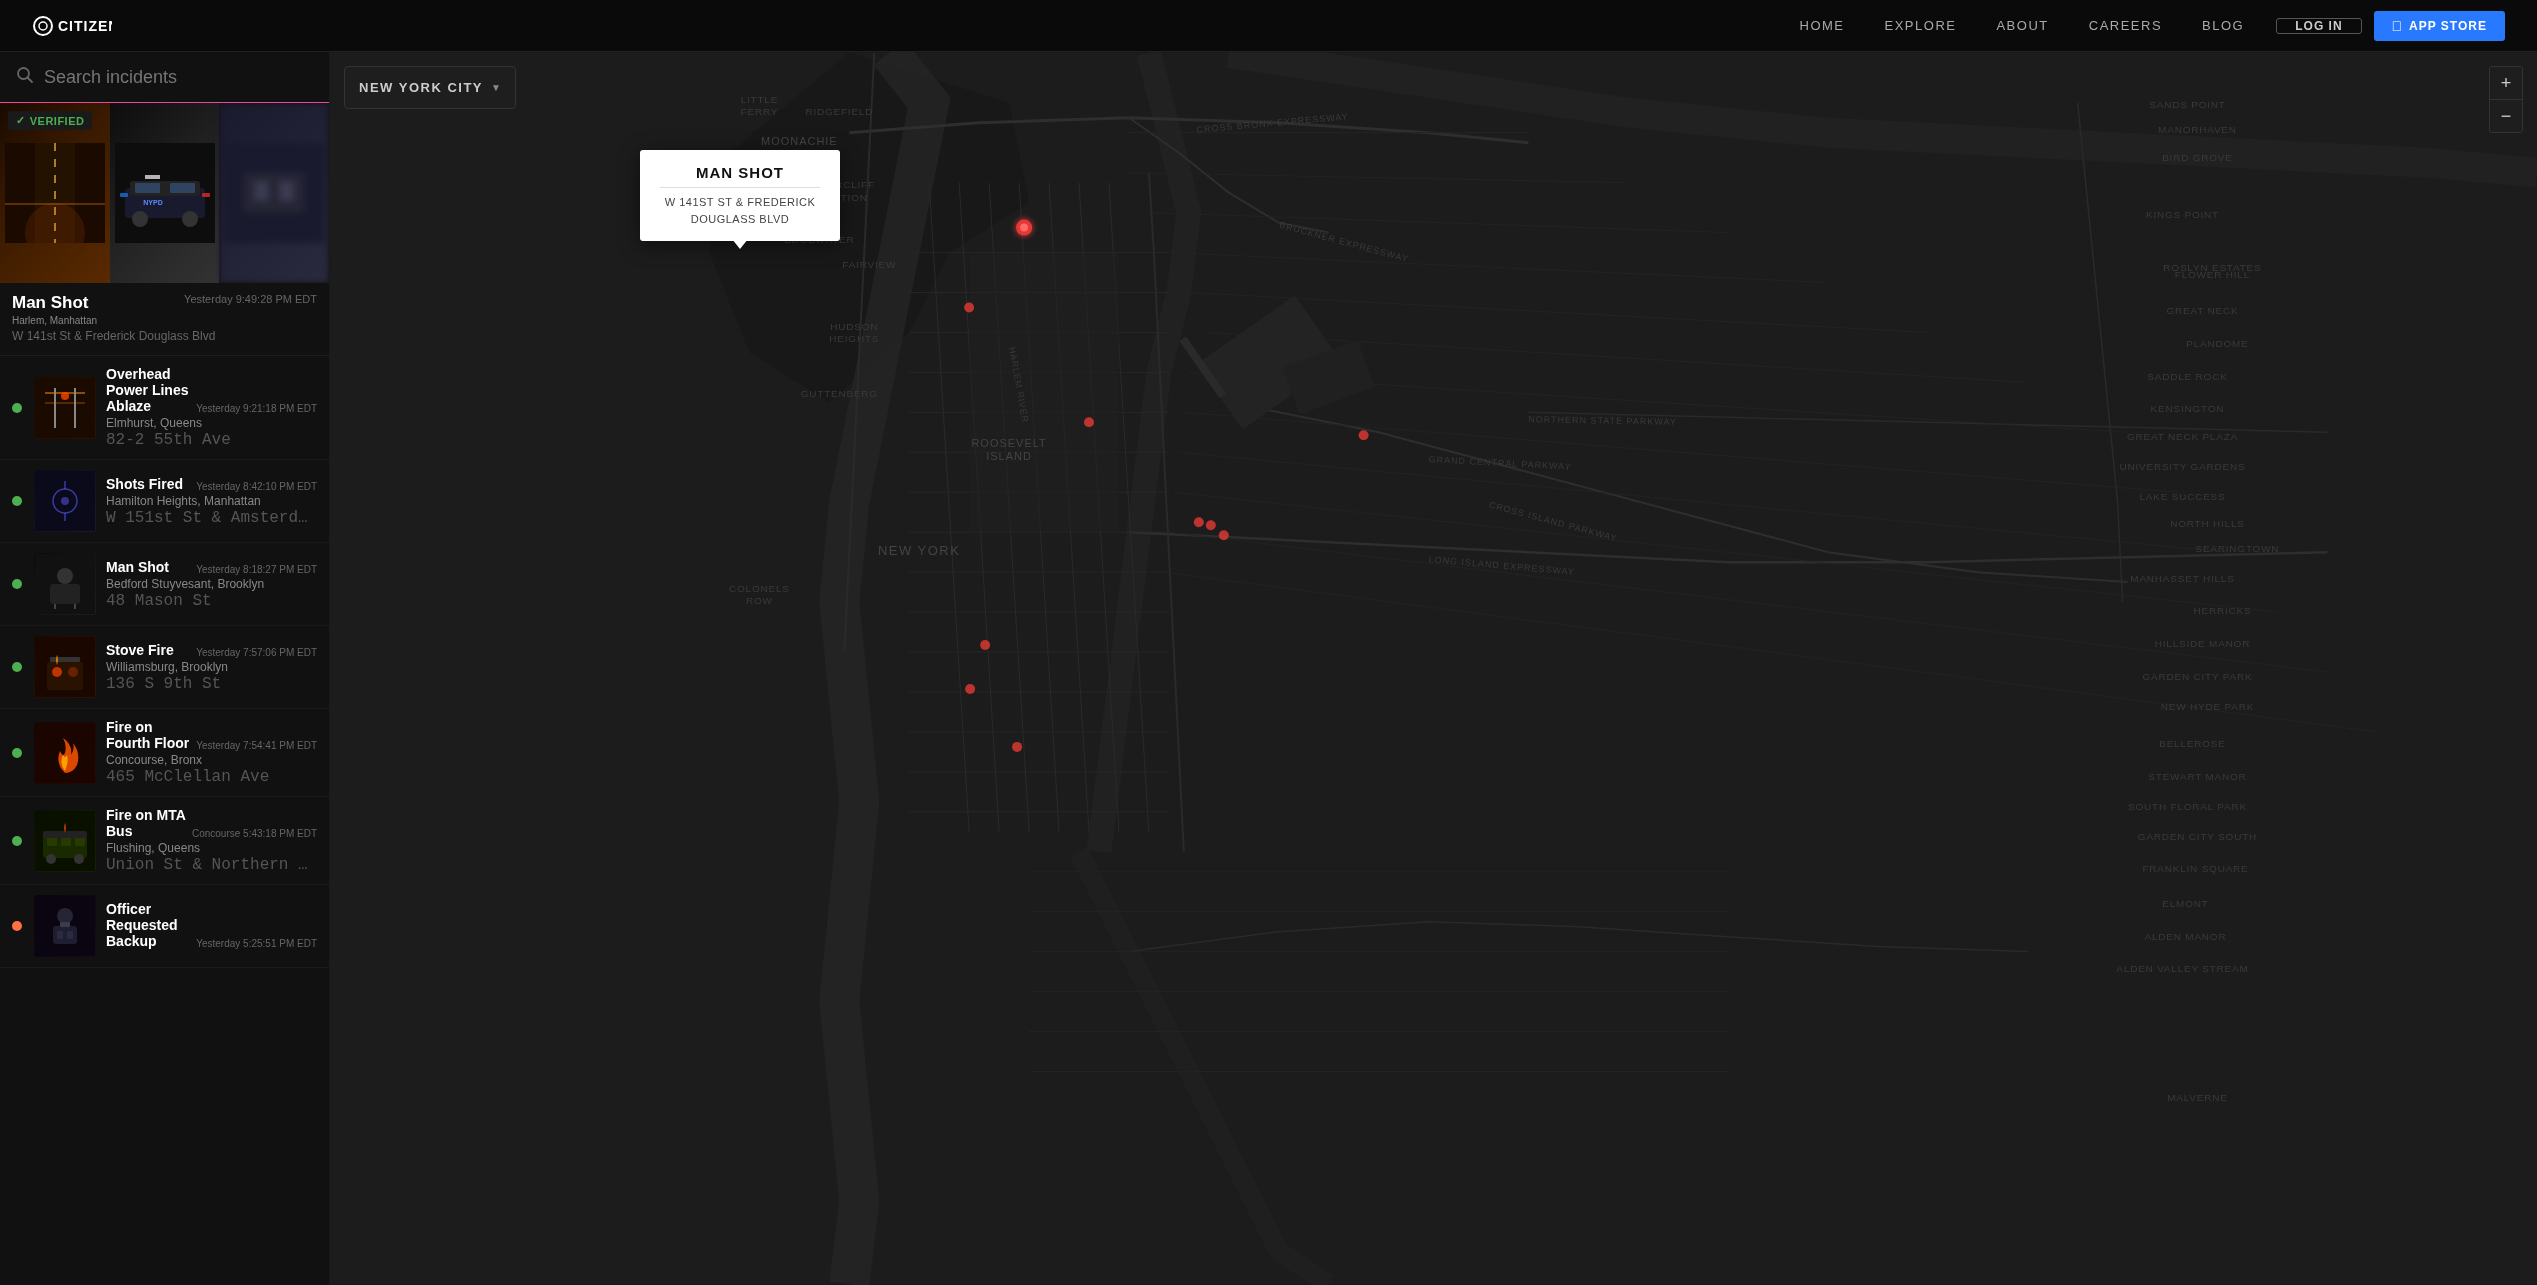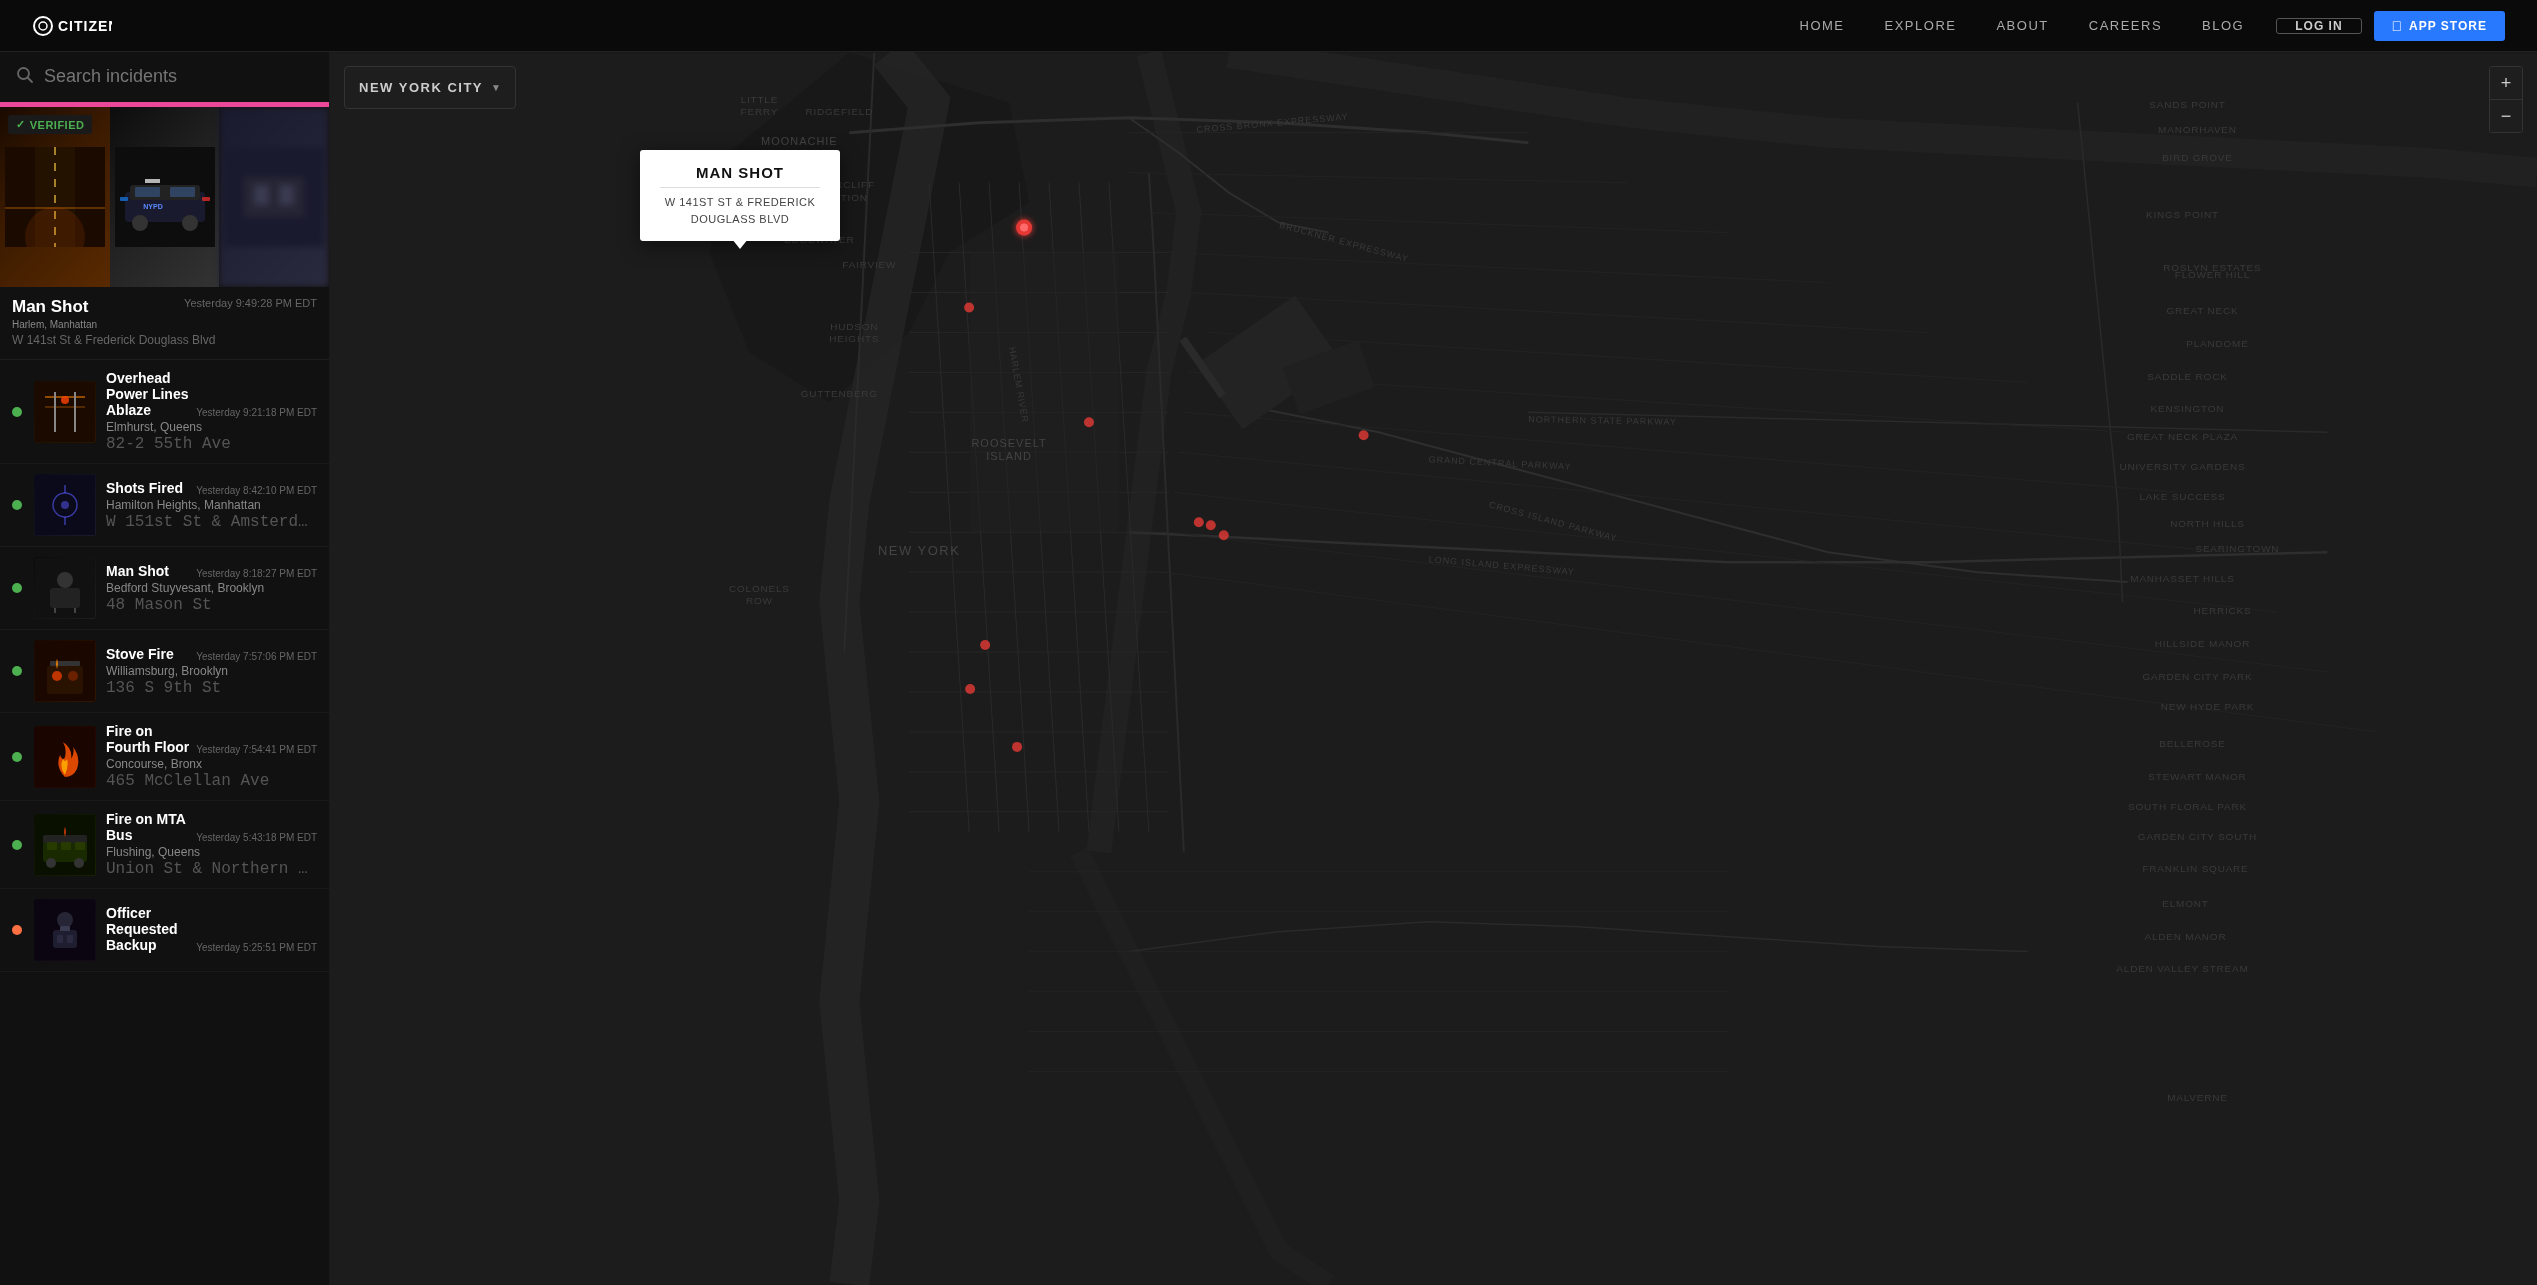--- a/index.html
+++ b/index.html
@@ -32,22 +32,22 @@
       text-transform: uppercase; cursor: pointer; font-weight: 700; display: flex; align-items: center; gap: 6px;
     }
     .btn-appstore .apple-icon { font-size: 14px; }
 
     
     .left-panel {
       position: absolute; top: 52px; left: 0; width: 330px; bottom: 0;
       background: #111; z-index: 50; overflow-y: auto; border-right: 1px solid #1a1a1a;
     }
     .search-bar {
-      padding: 14px 16px; border-bottom: 5px solid #ec4899;
-      display: flex; align-items: flex-start; gap: 10px;
+      padding: 14px 16px; border-bottom: 1px solid #ec4899;
+      display: flex; align-items: flex-end; gap: 10px;
     }
     .search-bar input {
       background: transparent; border: none; outline: none; color: #888;
       font-size: 18px; flex: 1; font-weight: 300;
     }
     .search-icon-svg { color: #555; }
 
     
     .featured-incident {
       position: relative; cursor: pointer;
@@ -402,21 +402,21 @@
           <rect x="26" y="27" width="10" height="8" rx="1" fill="#2a4000" opacity="0.8"></rect>
           <rect x="40" y="27" width="10" height="8" rx="1" fill="#2a4000" opacity="0.8"></rect>
           <circle cx="16" cy="48" r="5" fill="#333"></circle>
           <circle cx="44" cy="48" r="5" fill="#333"></circle>
           <path d="M30 22 Q32 16 30 12 Q28 16 30 22" fill="#ff4400" opacity="0.7"></path>
         </svg>
       </div>
       <div class="incident-body">
         <div class="incident-title-row">
           <div class="incident-title">Fire on MTA Bus</div>
-          <div class="incident-time">Yesterday 5:43:18 PM EDT</div>
+          <div class="incident-time">Concourse 5:43:18 PM EDT</div>
         </div>
         <div class="incident-location">Flushing, Queens</div>
         <div class="incident-address">Union St &amp; Northern Blvd</div>
       </div>
     </div>
 
     <div class="incident-item">
       <div class="incident-dot dot-orange"></div>
       <div class="incident-thumb thumb-officer">
         <svg width="60" height="60" viewBox="0 0 60 60">

